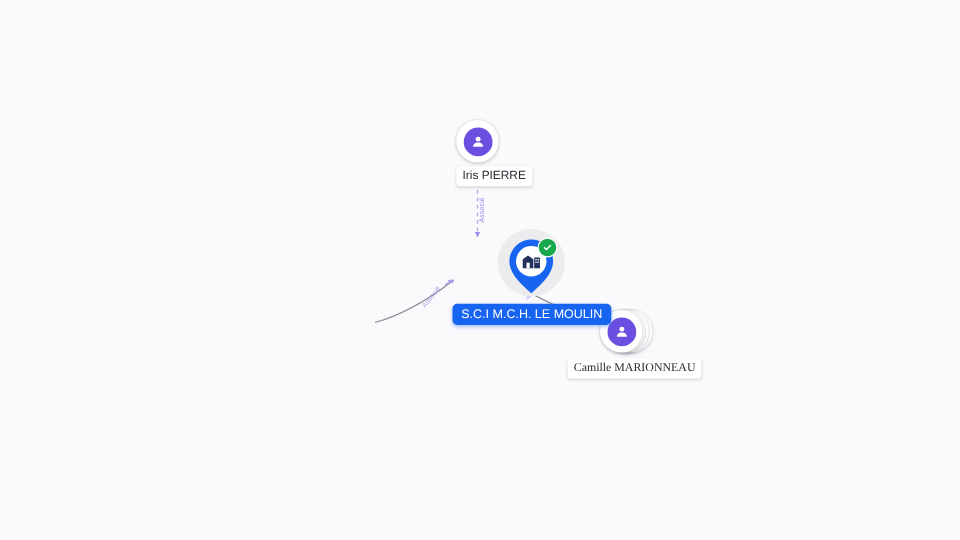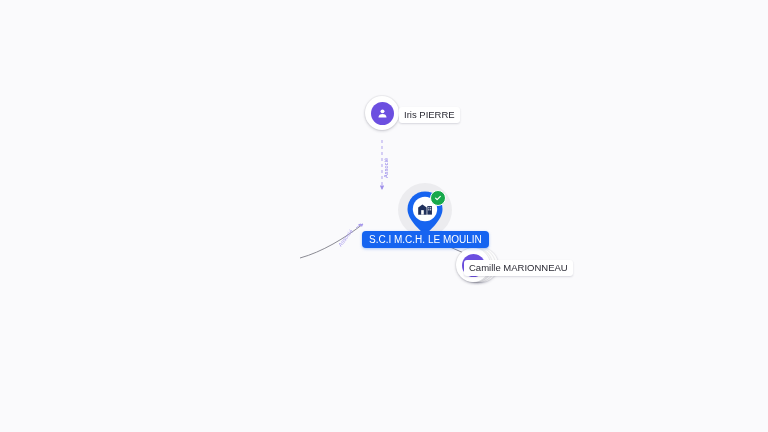--- a/index.html
+++ b/index.html
@@ -25,22 +25,21 @@
     left: 0; top: 0;
     width: 768px;
     height: 432px;
     pointer-events: none;
   }
 
   
   .node {
     position: absolute;
     display: flex;
-    flex-direction: row;
-    align-items: center;
+    flex-direction: column;
   }
 
   
   .person-circle {
     position: relative;
     width: 34px;
     height: 34px;
     border-radius: 50%;
     background: #ffffff;
     box-shadow: 0 1px 3px rgba(30,30,60,0.22), 0 0 0 1px rgba(0,0,0,0.035);
@@ -93,20 +92,21 @@
     box-shadow: 0 1px 2px rgba(30,30,60,0.16);
     z-index: 6;
   }
 
   
   .company-node {
     position: absolute;
     display: flex;
     flex-direction: column;
     align-items: center;
+    gap: 12px;
   }
   .pin-halo {
     position: absolute;
     left: 50%;
     top: -7px;
     transform: translateX(-50%);
     width: 54px;
     height: 54px;
     border-radius: 50%;
     background: #ececef;
@@ -238,21 +238,21 @@
       <div class="check-badge">
         <svg width="8" height="8" viewBox="0 0 12 12">
           <path d="M2.4 6.2 L4.7 8.5 L9.5 3.6" fill="none" stroke="#ffffff" stroke-width="1.8" stroke-linecap="round" stroke-linejoin="round"></path>
         </svg>
       </div>
     </div>
     <div class="company-label">S.C.I M.C.H. LE MOULIN</div>
   </div>
 
 
-  <div class="node" style="left:456px; top:248px;">
+  <div class="node" style="left:480px; top:248px;font-family:Liberation Serif, serif;">
     <div class="stack-wrap">
       <div class="stack-layer stack-1"></div>
       <div class="stack-layer stack-2"></div>
       <div class="stack-layer stack-3"></div>
       <div class="person-circle">
         <div class="person-avatar">
           <svg width="13" height="13" viewBox="0 0 24 24" fill="#ffffff">
             <circle cx="12" cy="8" r="3.6"></circle>
             <path d="M4.6 19.2c0-4 3.4-6.2 7.4-6.2s7.4 2.2 7.4 6.2z"></path>
           </svg>

